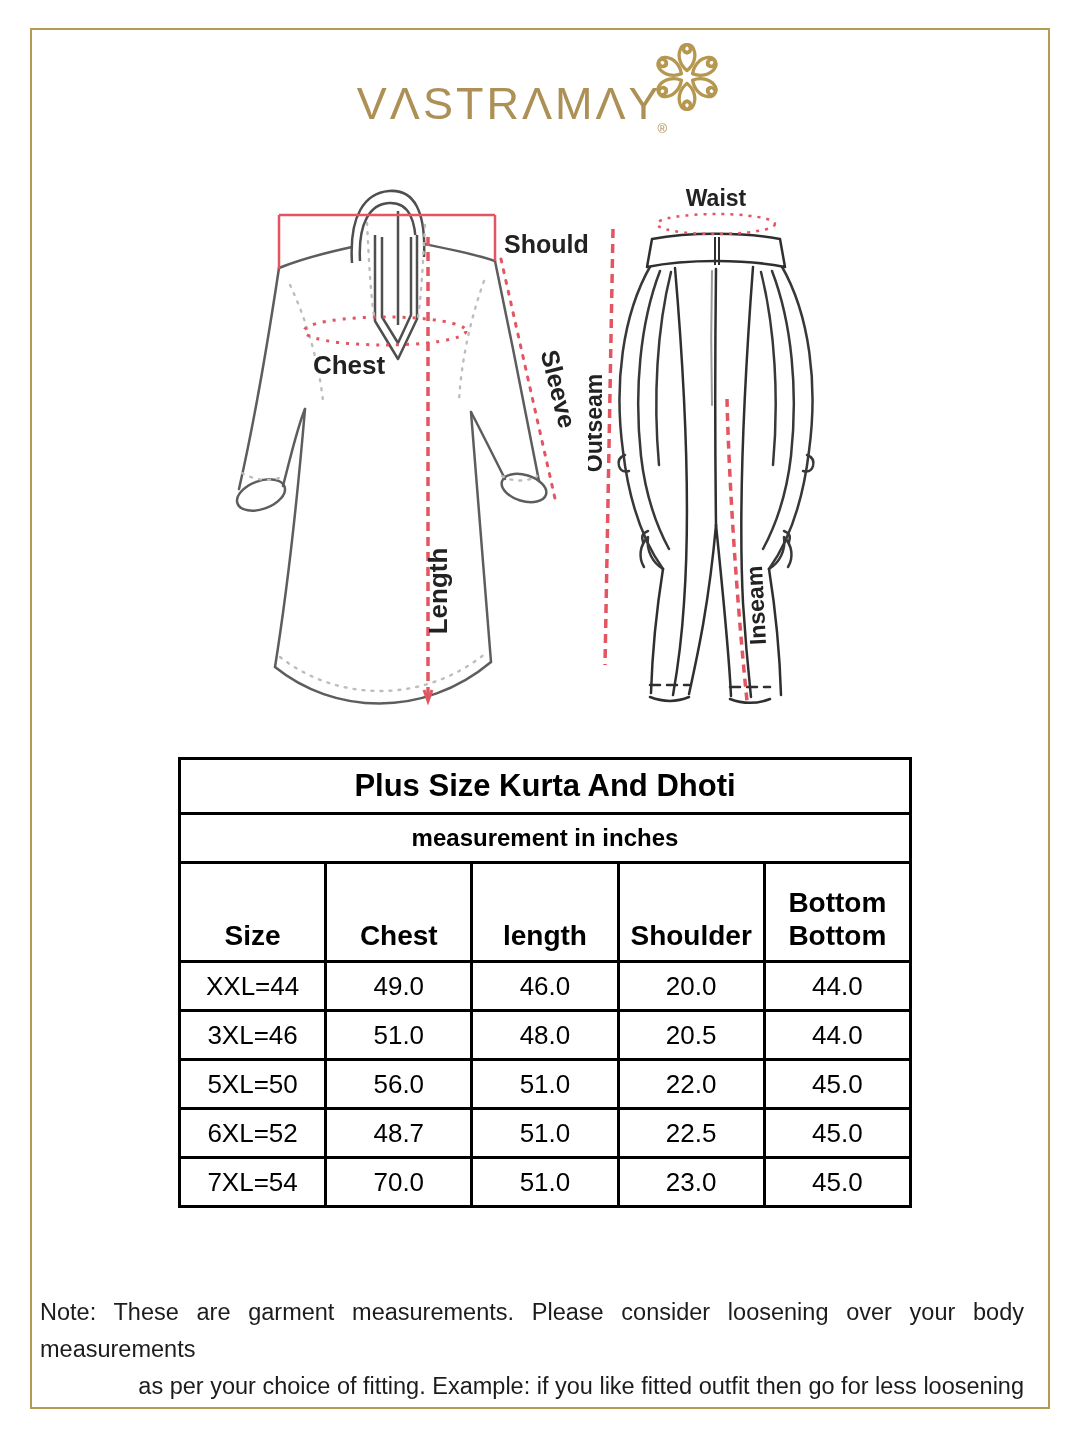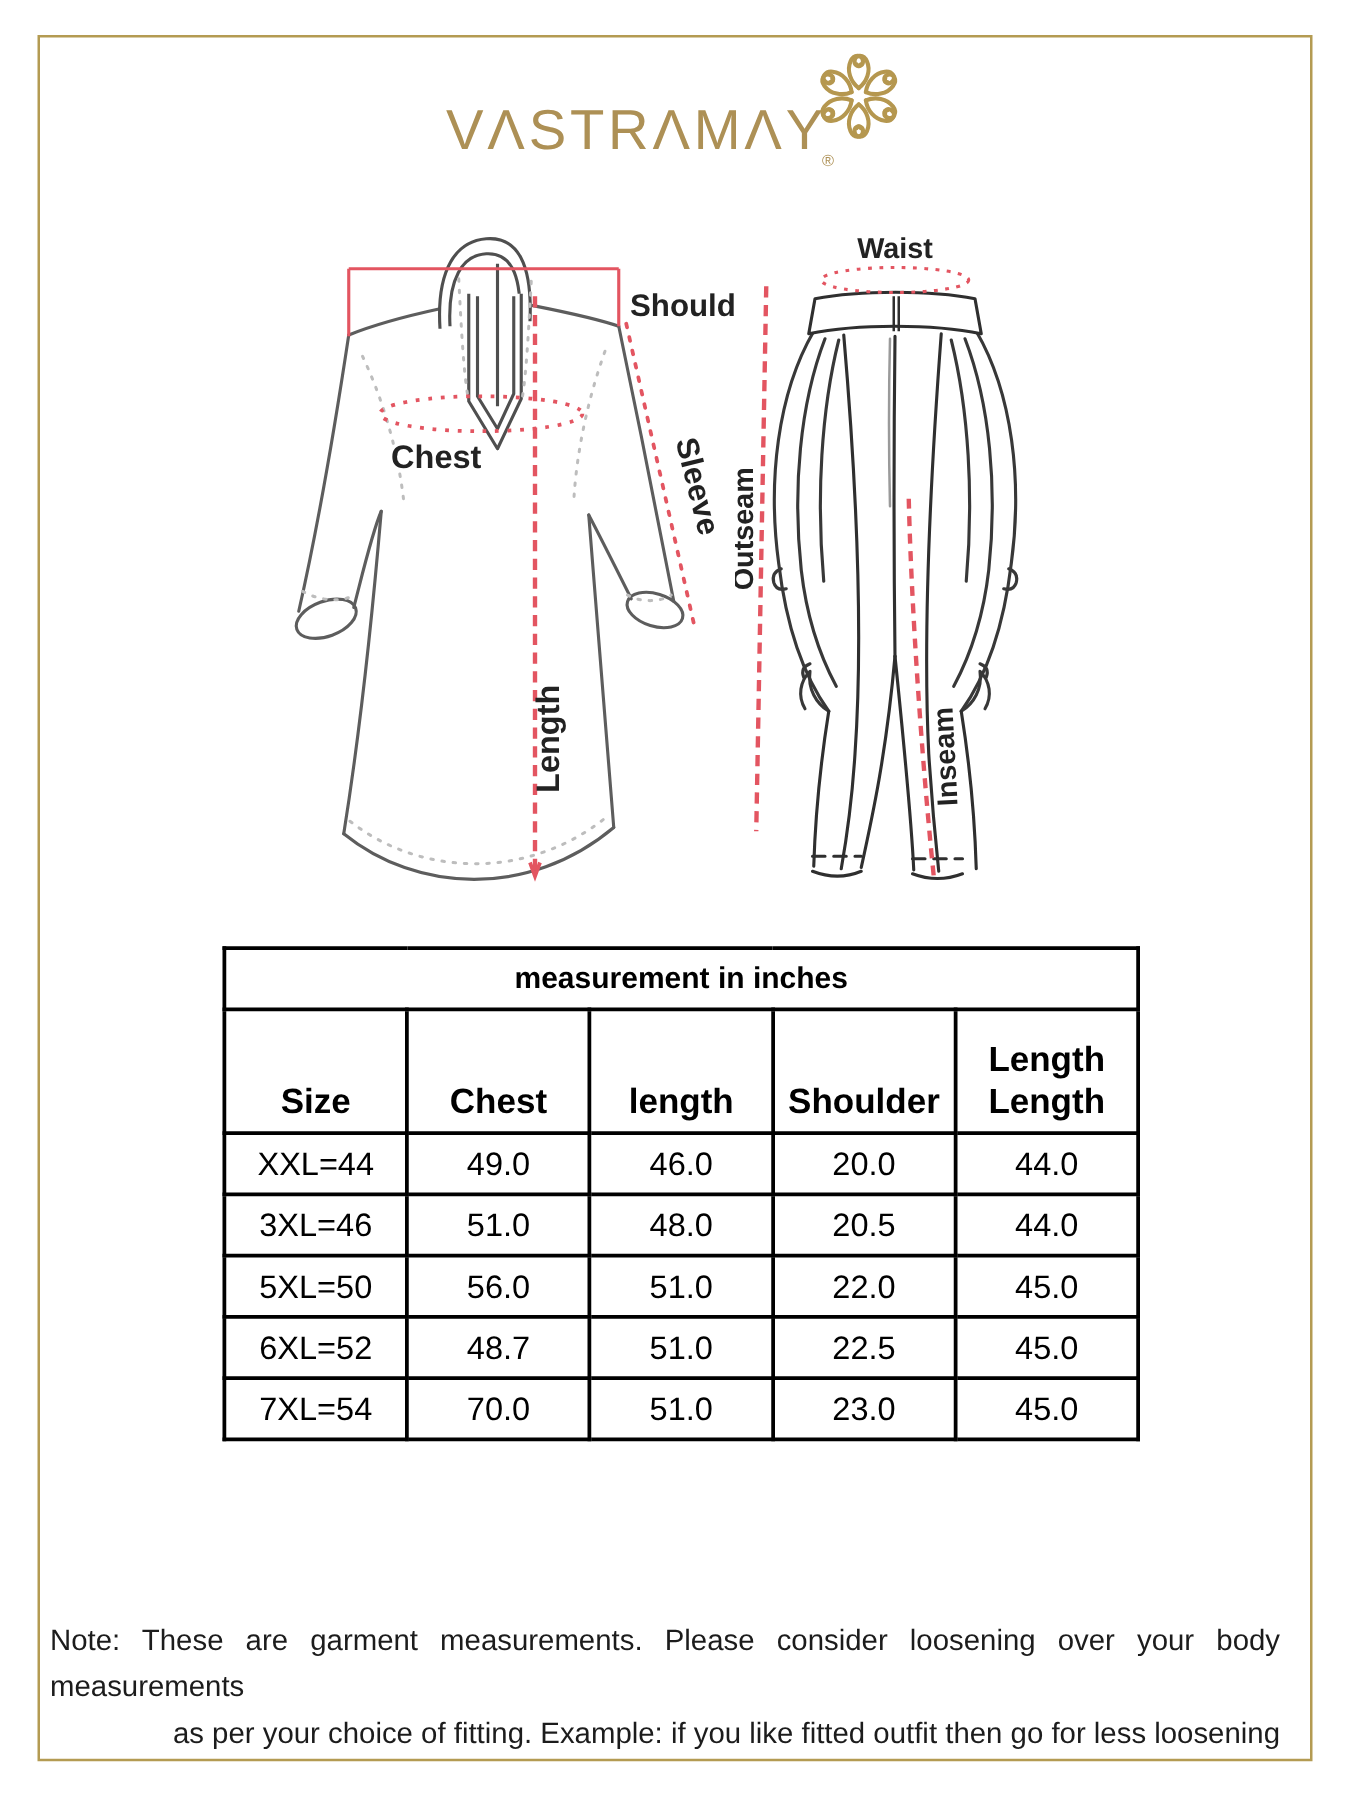--- a/index.html
+++ b/index.html
@@ -156,28 +156,31 @@
   <table class="size-table">
     <colgroup>
       <col style="width:20%">
         <col style="width:20%">
         <col style="width:20%">
       <col style="width:20%">
         <col style="width:20%">
     </colgroup>
     <thead>
       <tr>
+        <th colspan="5" class="t-title">Plus Size Kurta And Dhoti</th>
+      </tr>
+      <tr>
         <th colspan="5" class="t-sub">measurement in inches</th>
       </tr>
       <tr class="cols">
         <th>Size</th>
         <th>Chest</th>
         <th>length</th>
         <th>Shoulder</th>
-        <th>Length Length</th>
+        <th>Bottom Bottom</th>
       </tr>
     </thead>
     <tbody>
       <tr>
         <td>XXL=44</td>
         <td>49.0</td>
         <td>46.0</td>
         <td>20.0</td>
         <td>44.0</td>
       </tr>

